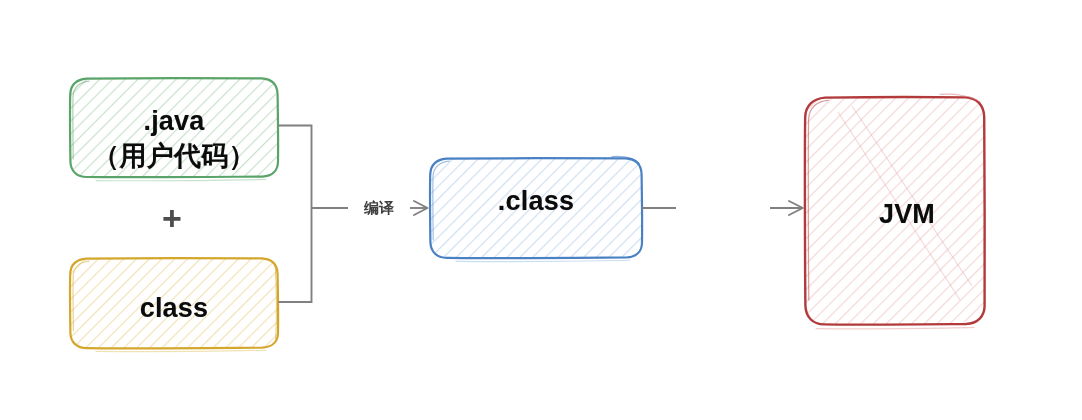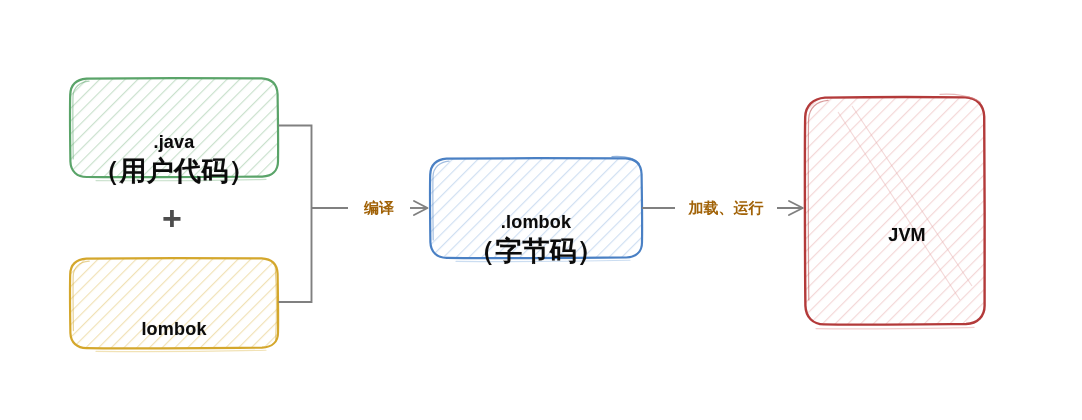--- a/index.html
+++ b/index.html
@@ -28,26 +28,26 @@
     position: absolute;
     text-align: center;
     color: #0b0b0b;
     font-weight: 700;
     letter-spacing: 0.2px;
     line-height: 1.28;
     white-space: nowrap;
     pointer-events: none;
     text-shadow: 0 0 1px rgba(0,0,0,0.25);
   }
-  .node-label .l1 { display: block; font-size: 18px; margin-top: 27px; }
+  .node-label .l1 { display: block; font-size: 27px; }
   .node-label .l2 { display: block; font-size: 27px; }
   .edge-label {
     position: absolute;
     text-align: center;
-    color: #a16207;
+    color: #404040;
     font-size: 15px;
     font-weight: 700;
     white-space: nowrap;
     background: #ffffff;
     padding: 0 3px;
     pointer-events: none;
   }
   .plus-sign {
     position: absolute;
     color: #4d4d4d;
@@ -142,31 +142,29 @@
       <path d="M789.0,201.0 L802.8,208.0 L789.0,215.0" fill="none" stroke="#808080" stroke-width="1.9" stroke-linecap="round" stroke-linejoin="round"></path>
     </g>
   </svg>
 
   <div class="node-label" style="left:70px; top:104px; width:208px;">
     <span class="l1">.java</span>
     <span class="l2">（用户代码）</span>
   </div>
 
   <div class="node-label" style="left:70px; top:291px; width:208px;">
-    <span class="l1">lombok</span>
+    <span class="l1">class</span>
   </div>
 
   <div class="node-label" style="left:430px; top:184px; width:212px;">
-    <span class="l1">.lombok</span>
-    <span class="l2">（字节码）</span>
+    <span class="l1">.class</span>
   </div>
 
   <div class="node-label" style="left:805px; top:197px; width:204px;">
     <span class="l1">JVM</span>
   </div>
 
   <div class="edge-label" style="left:348px; top:199px; width:56px;">编译</div>
 
-  <div class="edge-label" style="left:675px; top:199px; width:96px;">加载、运行</div>
 
   <div class="plus-sign" style="left:162px; top:201px;">+</div>
 
 </div>
 
 </body></html>

